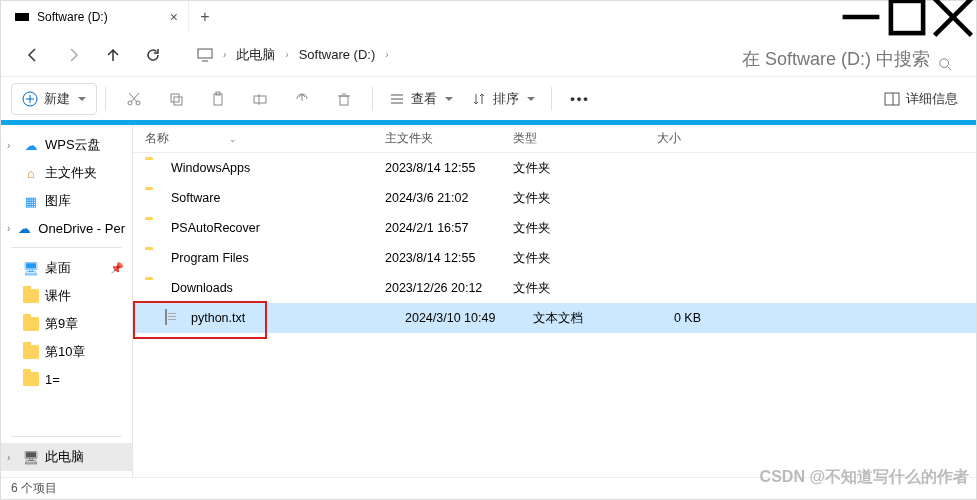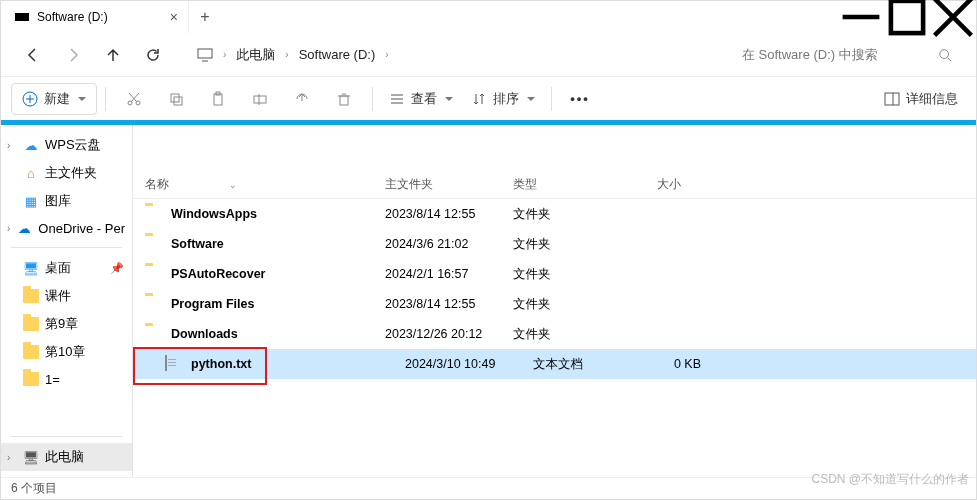--- a/index.html
+++ b/index.html
@@ -15,21 +15,21 @@
 .winbtns { margin-left: auto; display: flex; }
 .winbtn { width: 46px; height: 32px; display: flex; align-items: center; justify-content: center; font-size: 12px; color: #000; }
 
 
 .navbar { height: 44px; display: flex; align-items: center; padding: 0 14px; gap: 4px; border-bottom: 1px solid #eee; }
 .navbtn { width: 36px; height: 36px; display: flex; align-items: center; justify-content: center; color: #333; border-radius: 4px; }
 .navbtn svg { width: 16px; height: 16px; }
 .addrbar { display: flex; align-items: center; gap: 10px; padding: 0 12px; height: 32px; flex: 0 0 auto; margin-left: 10px; font-size: 13px; }
 .addrbar .crumb { color: #222; }
 .addrbar .sep { color: #888; font-size: 10px; }
-.searchbox { margin-left: auto; display: flex; align-items: center; width: 230px; height: 32px; padding: 0 10px; font-size: 13px; color: #777; justify-content: space-between; }
+.searchbox { margin-left: auto; display: flex; align-items: flex-end; width: 230px; height: 32px; padding: 0 10px; font-size: 18px; color: #777; justify-content: space-between; }
 .searchbox svg { width: 14px; height: 14px; }
 
 
 .toolbar { height: 48px; display: flex; align-items: center; padding: 0 10px; gap: 2px; border-bottom: 5px solid #0ea5e9; }
 .tbtn { height: 32px; padding: 0 8px; display: flex; align-items: center; gap: 6px; font-size: 13px; border-radius: 4px; color: #333; }
 .tbtn.newbtn { border: 1px solid #ddd; padding: 0 10px; }
 .tbtn svg { width: 16px; height: 16px; }
 .tsep { width: 1px; height: 24px; background: #e0e0e0; margin: 0 6px; }
 .tbtn.icon { width: 40px; justify-content: center; color: #888; }
 .tbtn.dropdown::after { content: ""; width: 0; height: 0; border-left: 4px solid transparent; border-right: 4px solid transparent; border-top: 4px solid #777; margin-left: 2px; }
@@ -41,36 +41,36 @@
 .side-item { display: flex; align-items: center; gap: 6px; padding: 5px 8px 5px 6px; white-space: nowrap; overflow: hidden; }
 .side-item .chev { width: 10px; font-size: 10px; color: #777; visibility: hidden; }
 .side-item.expandable .chev { visibility: visible; }
 .side-item .icn { width: 16px; height: 16px; display: flex; align-items: center; justify-content: center; flex: 0 0 16px; }
 .side-item .pin { margin-left: auto; color: #888; font-size: 11px; }
 .side-sep { height: 1px; background: #e5e5e5; margin: 6px 10px; }
 .side-item.active { background: #eaeaea; }
 
 
 .files { flex: 1; display: flex; flex-direction: column; }
-.cols { display: flex; height: 28px; align-items: center; font-size: 12px; color: #555; border-bottom: 1px solid #eee; padding-left: 12px; margin-top: 46px; }
+.cols { display: flex; height: 28px; align-items: center; font-size: 12px; color: #555; border-bottom: 1px solid #eee; padding-left: 12px; }
 .col-name { width: 240px; display: flex; align-items: center; gap: 6px; }
 .col-date { width: 128px; }
 .col-type { width: 108px; }
 .col-size { width: 70px; text-align: right; padding-right: 10px; }
 .sort-ind { font-size: 9px; color: #888; margin-left: 54px; }
 .row { display: flex; height: 30px; align-items: center; font-size: 12.5px; padding-left: 12px; }
-.row .col-name { display: flex; align-items: center; gap: 8px; font-weight: bold; }
+.row .col-name { display: flex; align-items: center; gap: 8px; }
 .row .ficon { width: 18px; height: 16px; }
 .row.selected { background: #cce8ff; padding-left: 32px; }
 .row.boxed { position: relative; }
 .row.boxed::after { content: ""; position: absolute; left: 0; top: -2px; width: 130px; height: 34px; border: 2px solid #d81e1e; pointer-events: none; }
 
 
 .status { height: 22px; border-top: 1px solid #eee; font-size: 12px; color: #555; padding: 0 10px; display: flex; align-items: center; }
-.watermark { position: absolute; right: 8px; bottom: 12px; font-size: 12px; color: #bbb; }
+.watermark { position: absolute; right: 8px; bottom: 12px; font-size: 16px; color: #bbb; font-weight: bold; }
 
 
 .folder-icon { width: 18px; height: 14px; background: #ffd45e; border-radius: 1px; position: relative; }
 .folder-icon::before { content: ""; position: absolute; width: 8px; height: 3px; background: #ffd45e; top: -3px; left: 0; border-radius: 1px 1px 0 0; }
 .file-icon { width: 14px; height: 17px; border: 1px solid #888; background: #fff; position: relative; }
 .file-icon::before { content: ""; position: absolute; top: 3px; left: 2px; width: 8px; height: 1px; background: #aaa; box-shadow: 0 3px 0 #aaa, 0 6px 0 #aaa; }
 
 
 .ic-cloud { color: #2196f3; }
 .ic-home { color: #e67e22; }

